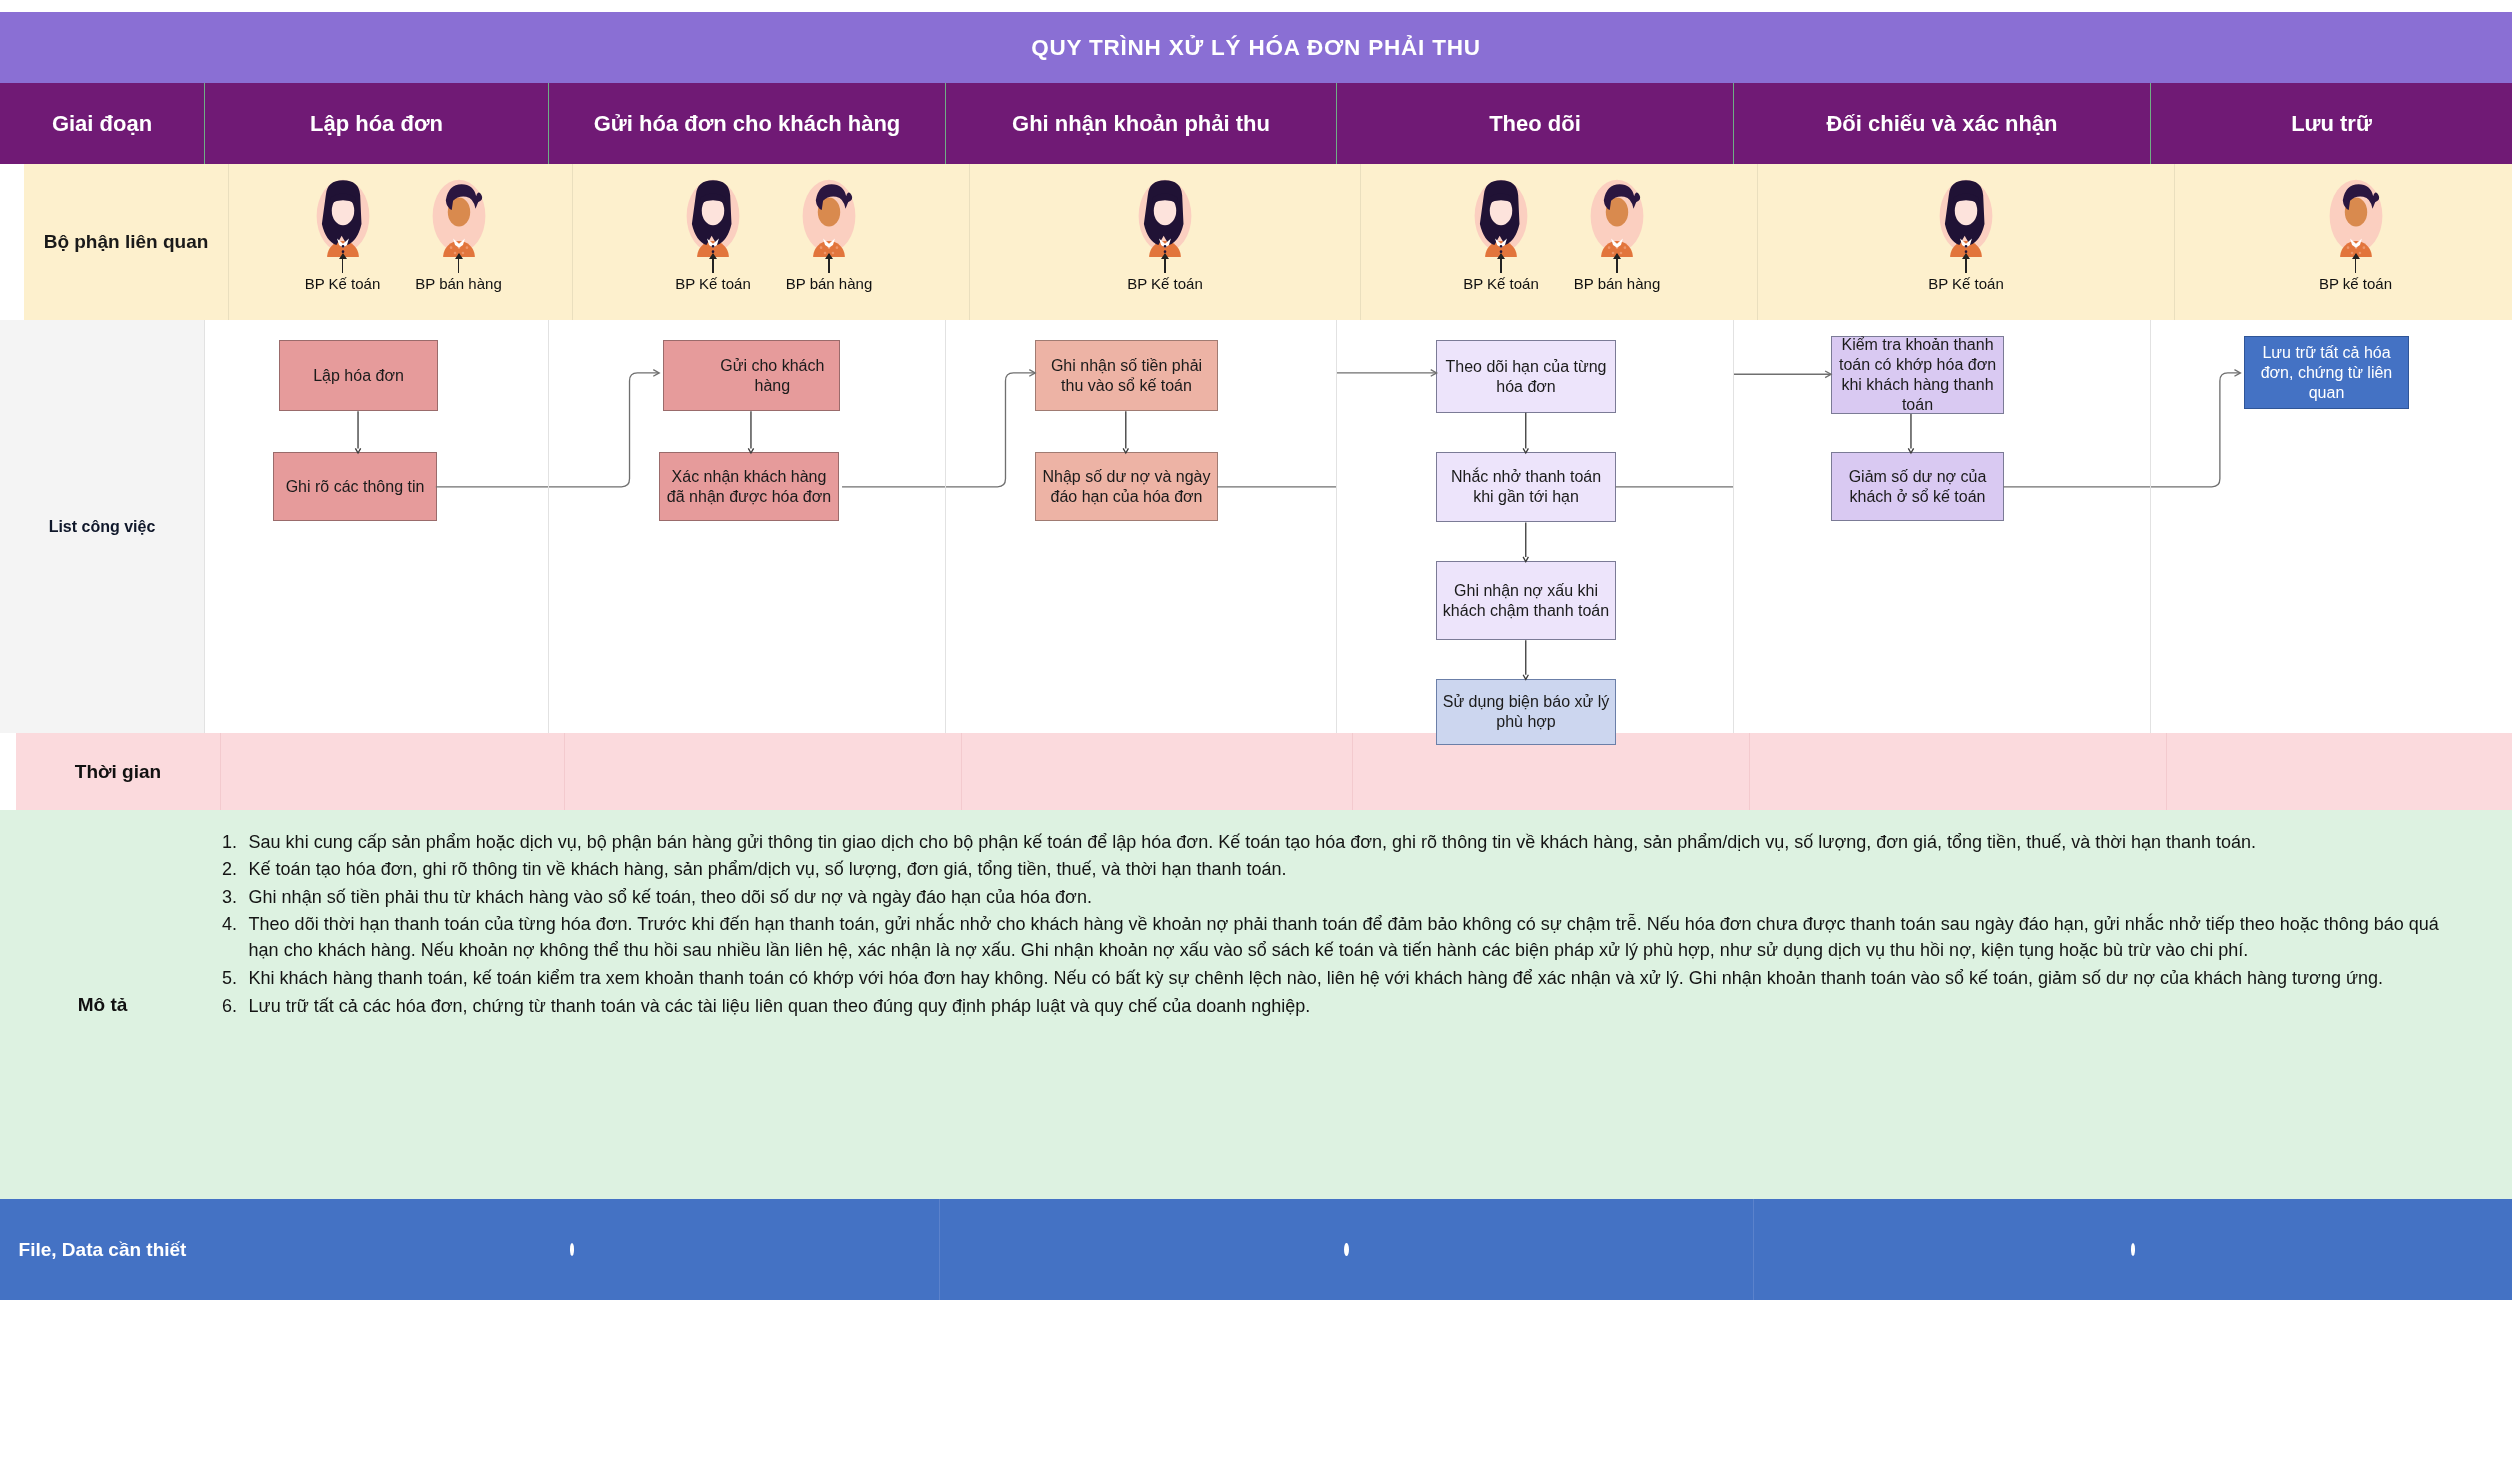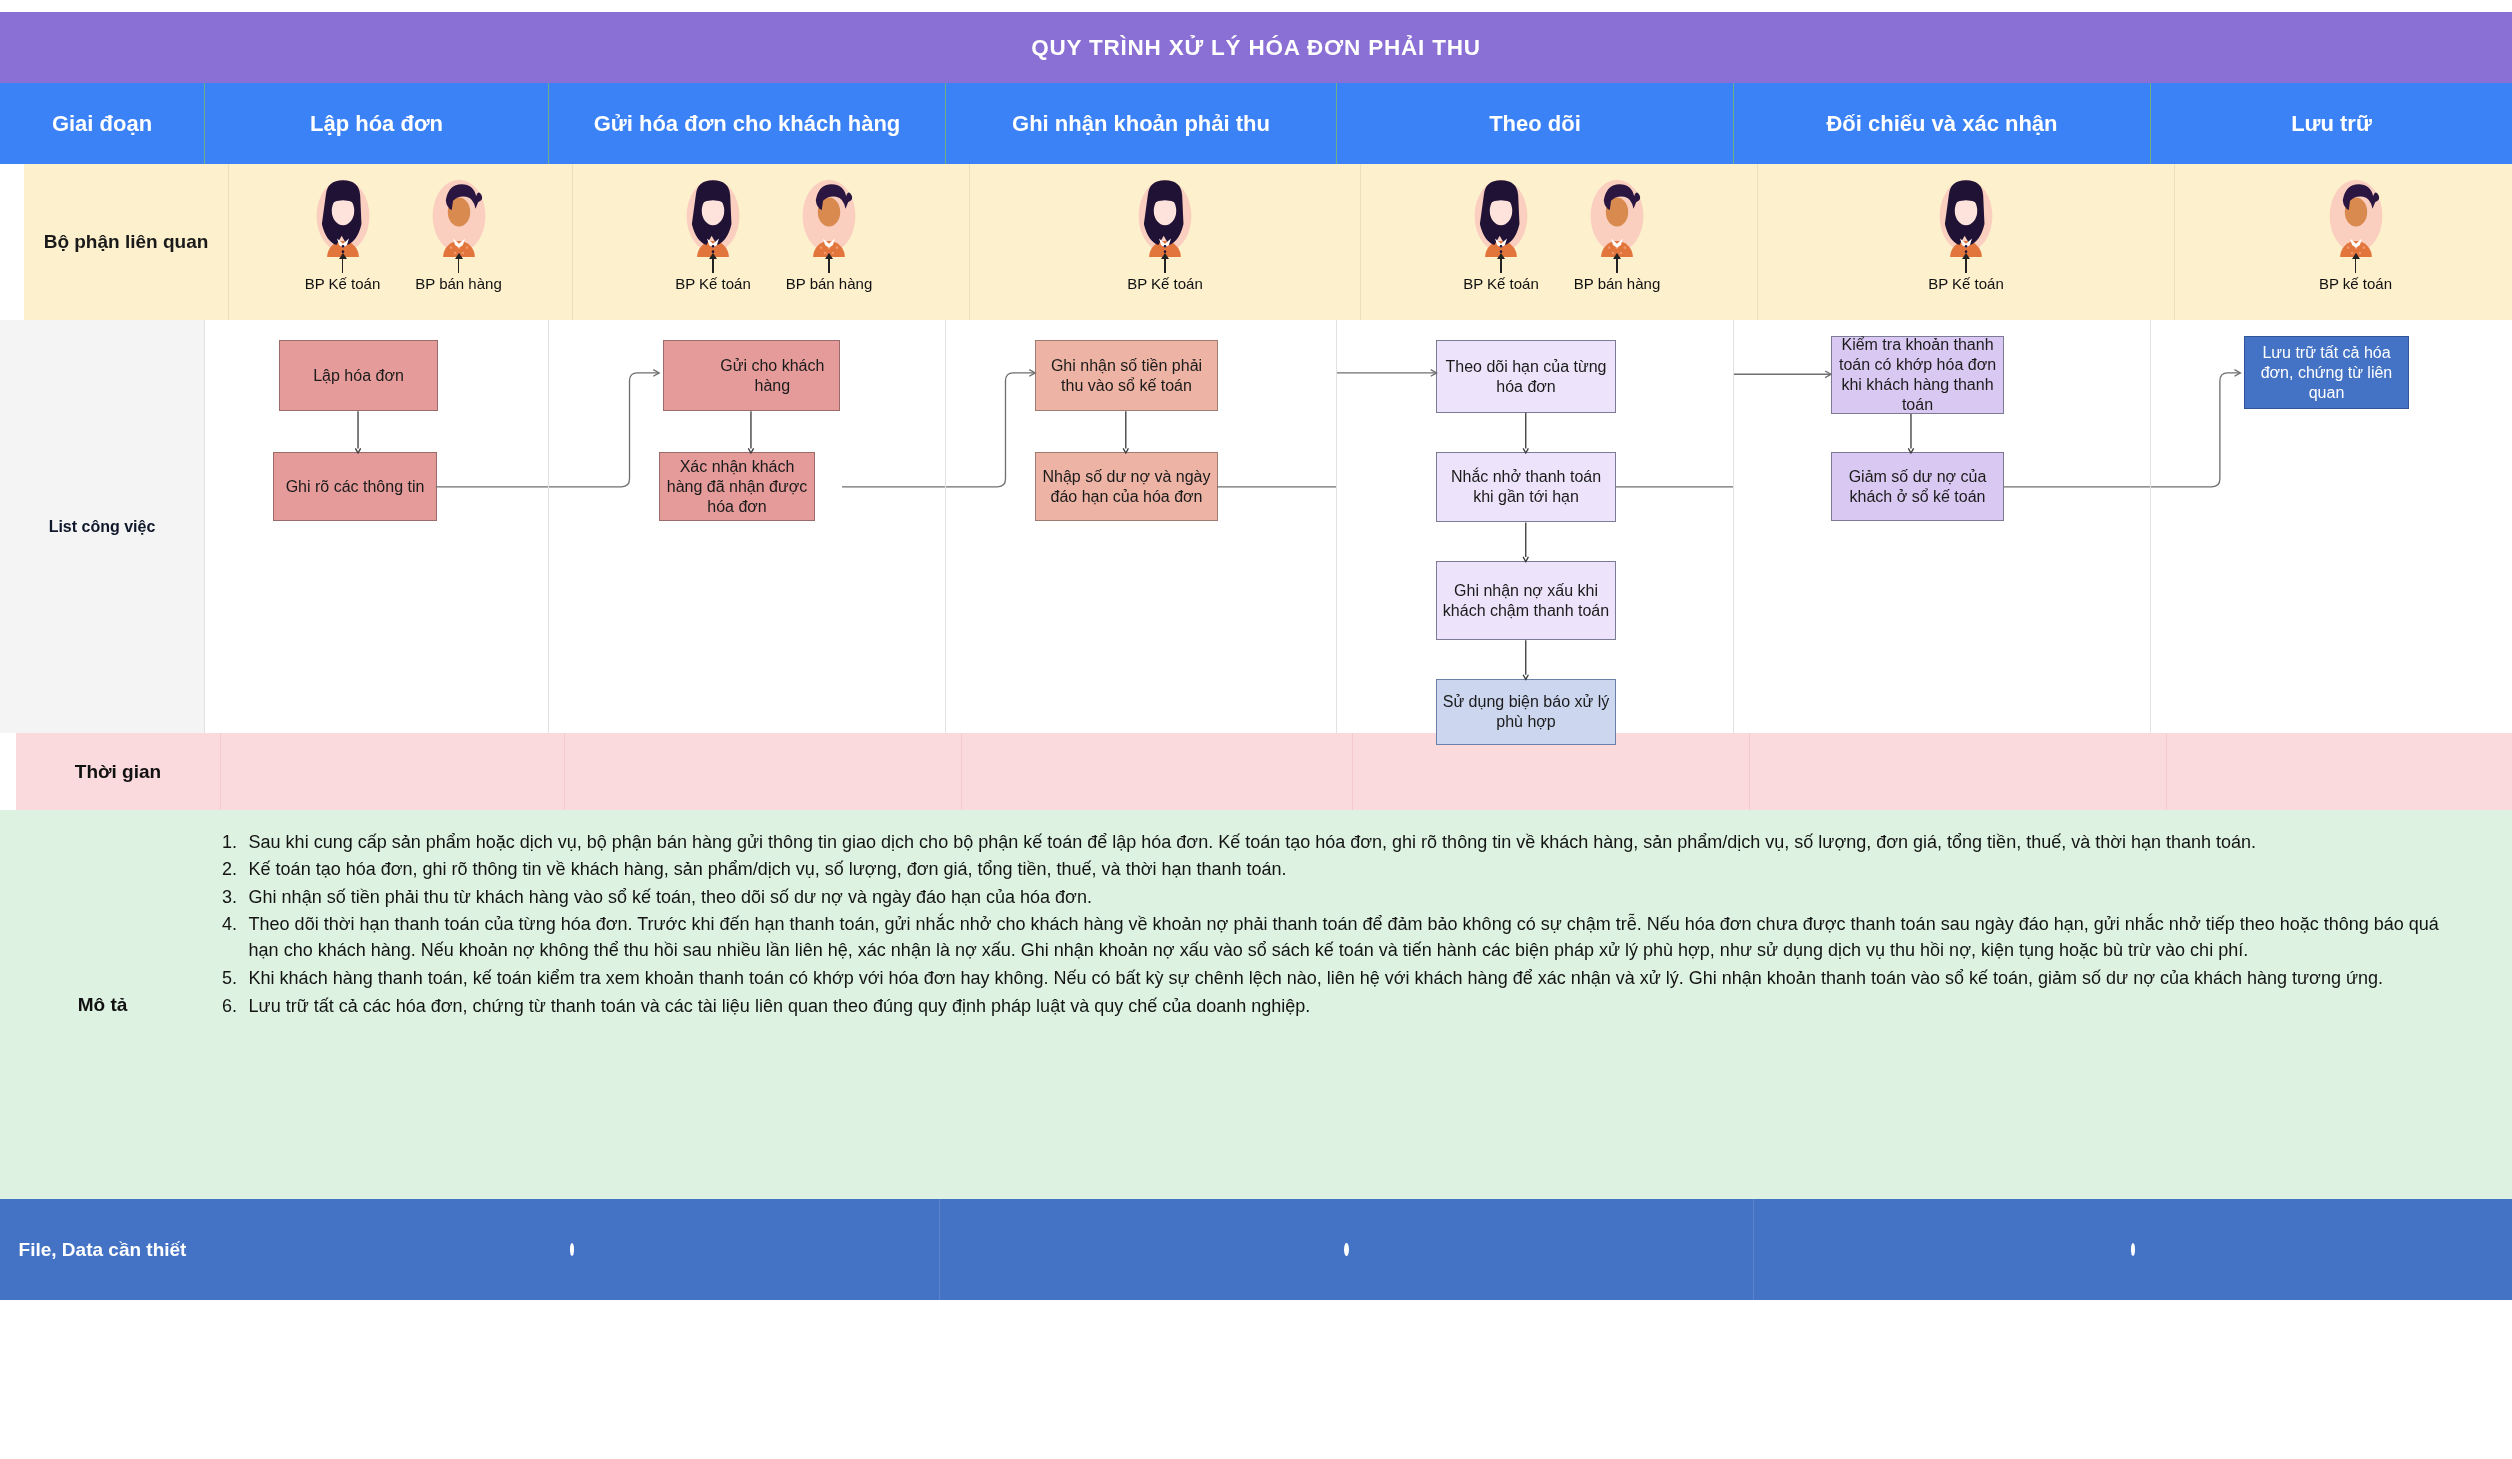--- a/index.html
+++ b/index.html
@@ -30,21 +30,21 @@
   
   .titlebar {
     height:71px; margin-top:12px;
     background:#8a6fd4;
     display:flex; align-items:center; justify-content:center;
     color:#ffffff;
     font-size:22.5px; font-weight:bold; letter-spacing:0.8px;
   }
 
   
-  .hdr { height:81px; background:#3b82f6; }
+  .hdr { height:81px; background:#701a75; }
   .hdr .cell {
     display:flex; align-items:center; justify-content:center;
     color:#fff; font-size:22px; font-weight:bold;
     border-right:1.3px solid #6fae85; text-align:center; padding:0 6.6px;
   }
   .hdr .cell:last-child { border-right:none; }
 
   
   .dept { height:156px; background:#fdf0cd;margin-left:24px; }
   .dept .cell {
@@ -339,21 +339,21 @@
           <path d="M232 138 L232 194" stroke="#3a3a3a" stroke-width="2" fill="none"></path>
           <path d="M228 194 l4 7 l4 -7" stroke="#3a3a3a" stroke-width="2" fill="none"></path>
           <path d="M350 252 L520 252" stroke="#6f6f6f" stroke-width="2" fill="none"></path>
         </svg>
       </div>
     </div>
 
     <div class="cell c2">
       <div class="flowwrap">
         <div class="node n-red" style="left:114px; top:20px; width:177px; height:71px;padding-left:47px;">Gửi cho khách hàng</div>
-        <div class="node n-red" style="left:110px; top:132px; width:156px; height:69px;">Xác nhận khách hàng đã nhận được hóa đơn</div>
+        <div class="node n-red" style="left:110px; top:132px; width:180px; height:69px;">Xác nhận khách hàng đã nhận được hóa đơn</div>
         <svg class="connsvg" viewBox="0 0 600 624" preserveAspectRatio="none">
           <path d="M0 252 L110 252 Q122 252 122 240 L122 92 Q122 80 134 80 L166 80" stroke="#6f6f6f" stroke-width="2" fill="none"></path>
           <path d="M158 75 l9 5 l-9 5" stroke="#6f6f6f" stroke-width="2" fill="none"></path>
           <path d="M306 138 L306 194" stroke="#3a3a3a" stroke-width="2" fill="none"></path>
           <path d="M302 194 l4 7 l4 -7" stroke="#3a3a3a" stroke-width="2" fill="none"></path>
           <path d="M444 252 L600 252" stroke="#6f6f6f" stroke-width="2" fill="none"></path>
         </svg>
       </div>
     </div>
 

